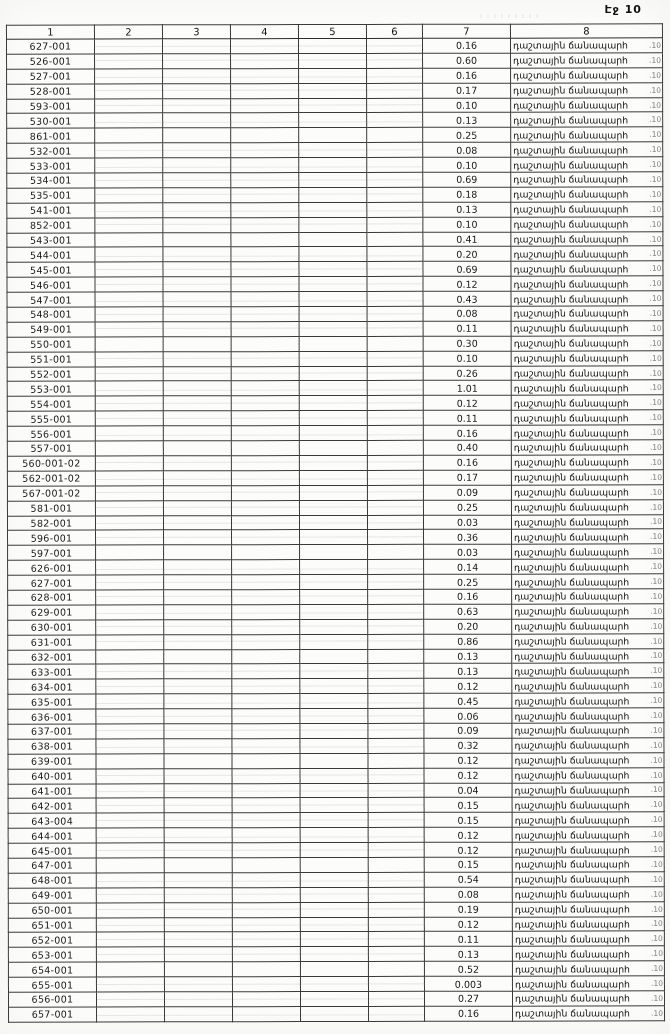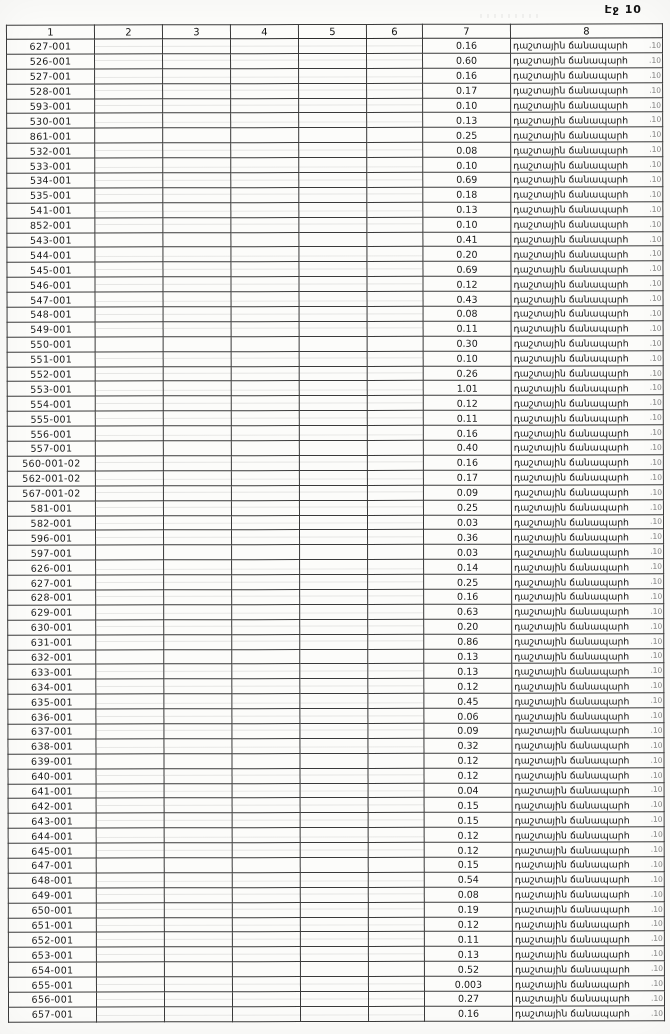--- a/index.html
+++ b/index.html
@@ -622,21 +622,21 @@
           <td class="code">642-001</td>
           <td class="empty"></td>
           <td class="empty"></td>
           <td class="empty"></td>
           <td class="empty"></td>
           <td class="empty"></td>
           <td class="val">0.15</td>
           <td class="road"><span class="road-main">դաշտային ճանապարհ</span><span class="road-mark">.10</span></td>
         </tr>
         <tr>
-          <td class="code">643-001</td>
+          <td class="code">643-004</td>
           <td class="empty"></td>
           <td class="empty"></td>
           <td class="empty"></td>
           <td class="empty"></td>
           <td class="empty"></td>
           <td class="val">0.15</td>
           <td class="road"><span class="road-main">դաշտային ճանապարհ</span><span class="road-mark">.10</span></td>
         </tr>
         <tr>
           <td class="code">644-001</td>

